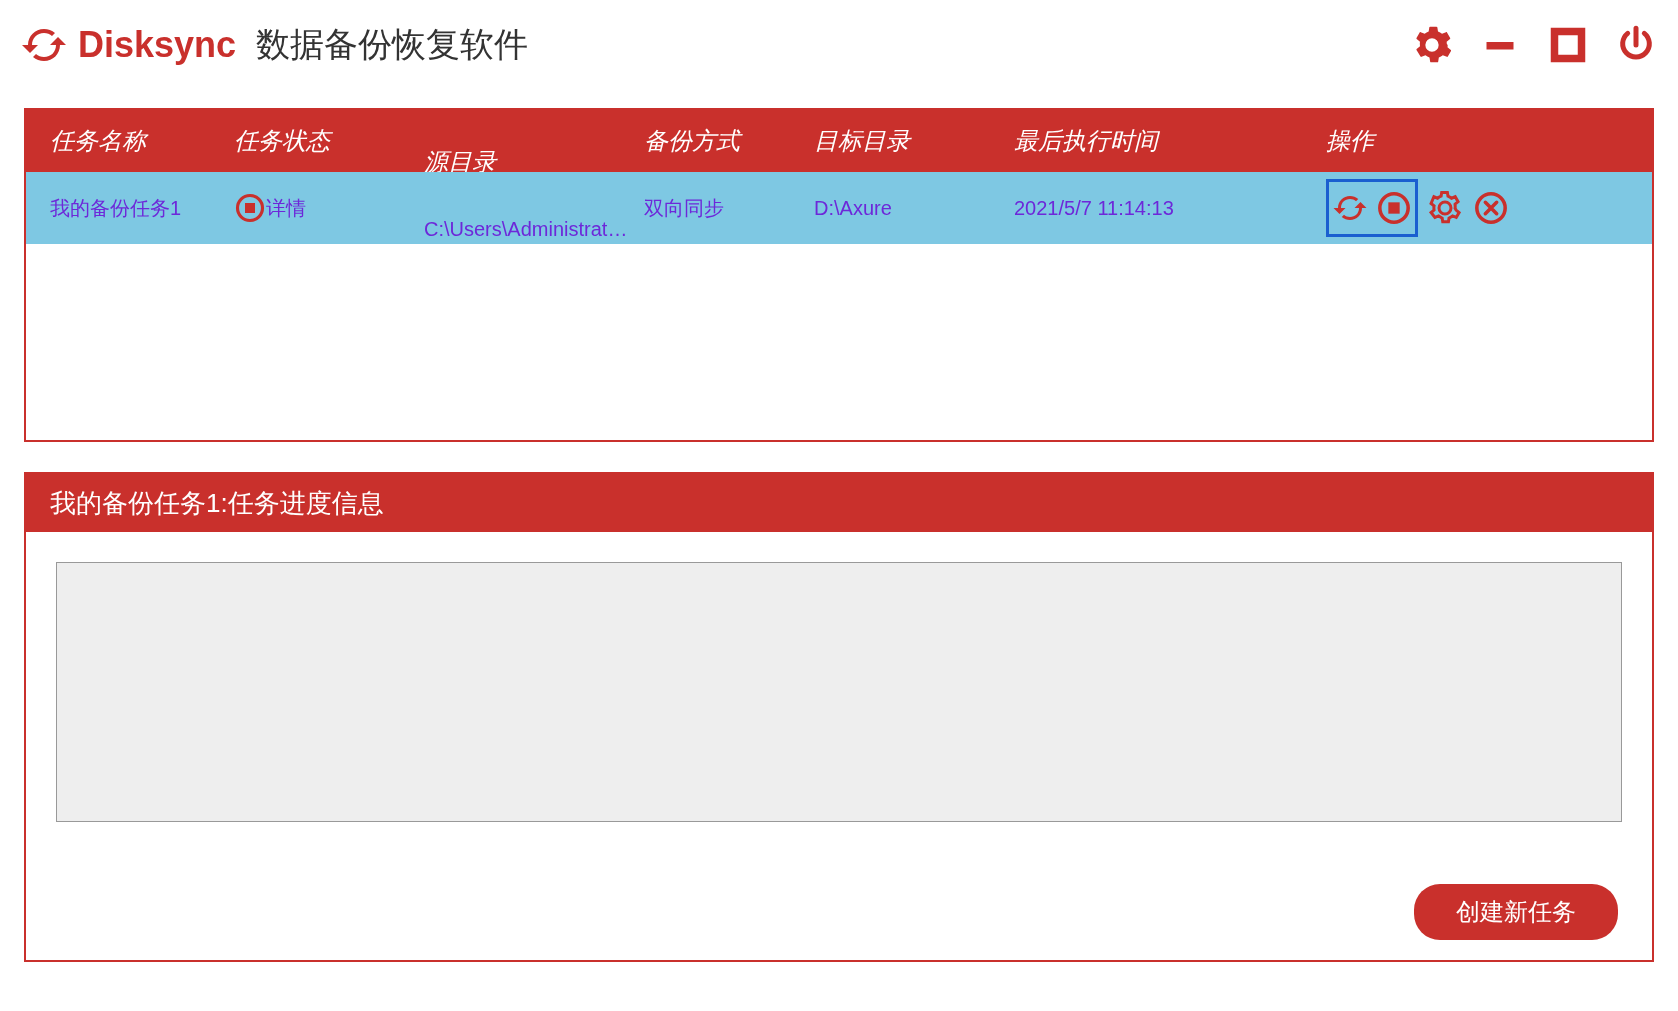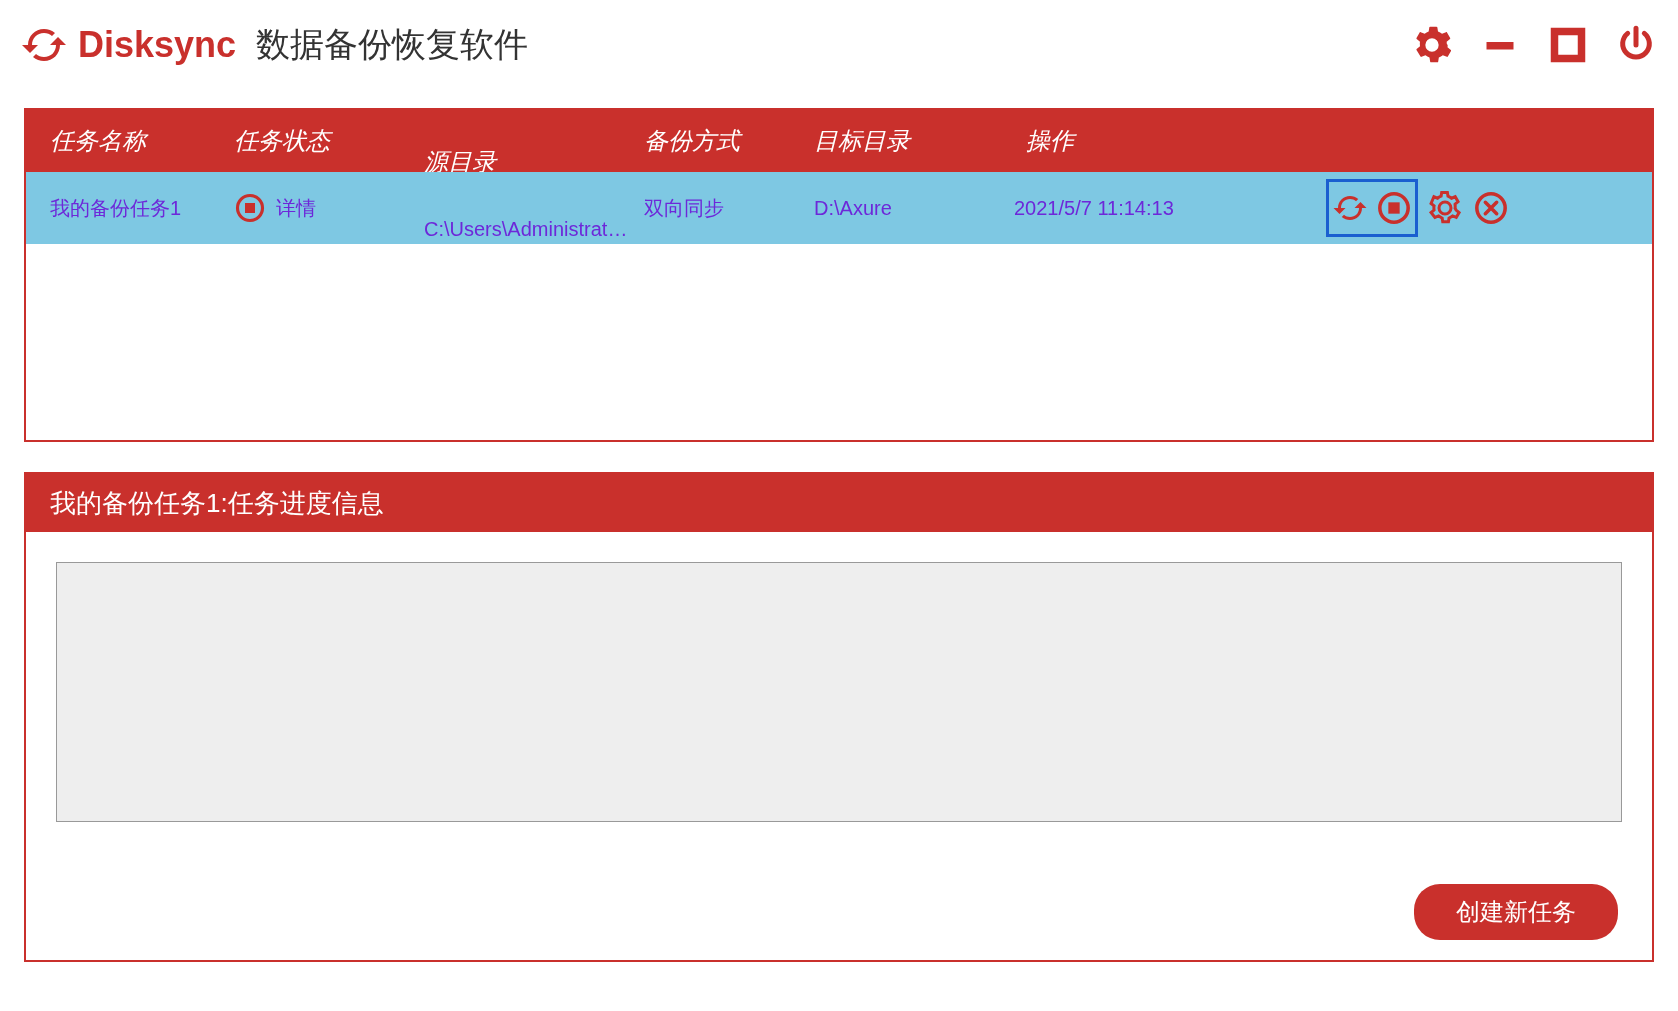--- a/index.html
+++ b/index.html
@@ -93,21 +93,20 @@
       align-items: center;
       font-size: 20px;
       color: #6d28d9;
     }
     .task-row .col {
       padding: 0 8px;
     }
     .status-cell {
       display: flex;
       align-items: center;
-      gap: 10px;
     }
     .status-icon {
       width: 32px;
       height: 32px;
       display: flex;
       align-items: center;
       justify-content: center;
     }
     .actions-cell {
       display: flex;
@@ -216,20 +215,21 @@
 
 <div class="content-area">
 
   <div class="task-panel">
     <div class="task-header">
       <div class="col col-name">任务名称</div>
       <div class="col col-status">任务状态</div>
       <div class="col col-source">源目录</div>
       <div class="col col-mode">备份方式</div>
       <div class="col col-target">目标目录</div>
+      <div class="col col-time">最后执行时间</div>
       <div class="col col-actions">操作</div>
     </div>
 
     <div class="task-row">
       <div class="col col-name">我的备份任务1</div>
       <div class="col col-status">
         <div class="status-cell">
           <div class="status-icon">
             <svg width="30" height="30" viewBox="0 0 24 24">
               <circle cx="12" cy="12" r="10" fill="none" stroke="#c9302c" stroke-width="2.5"></circle>

